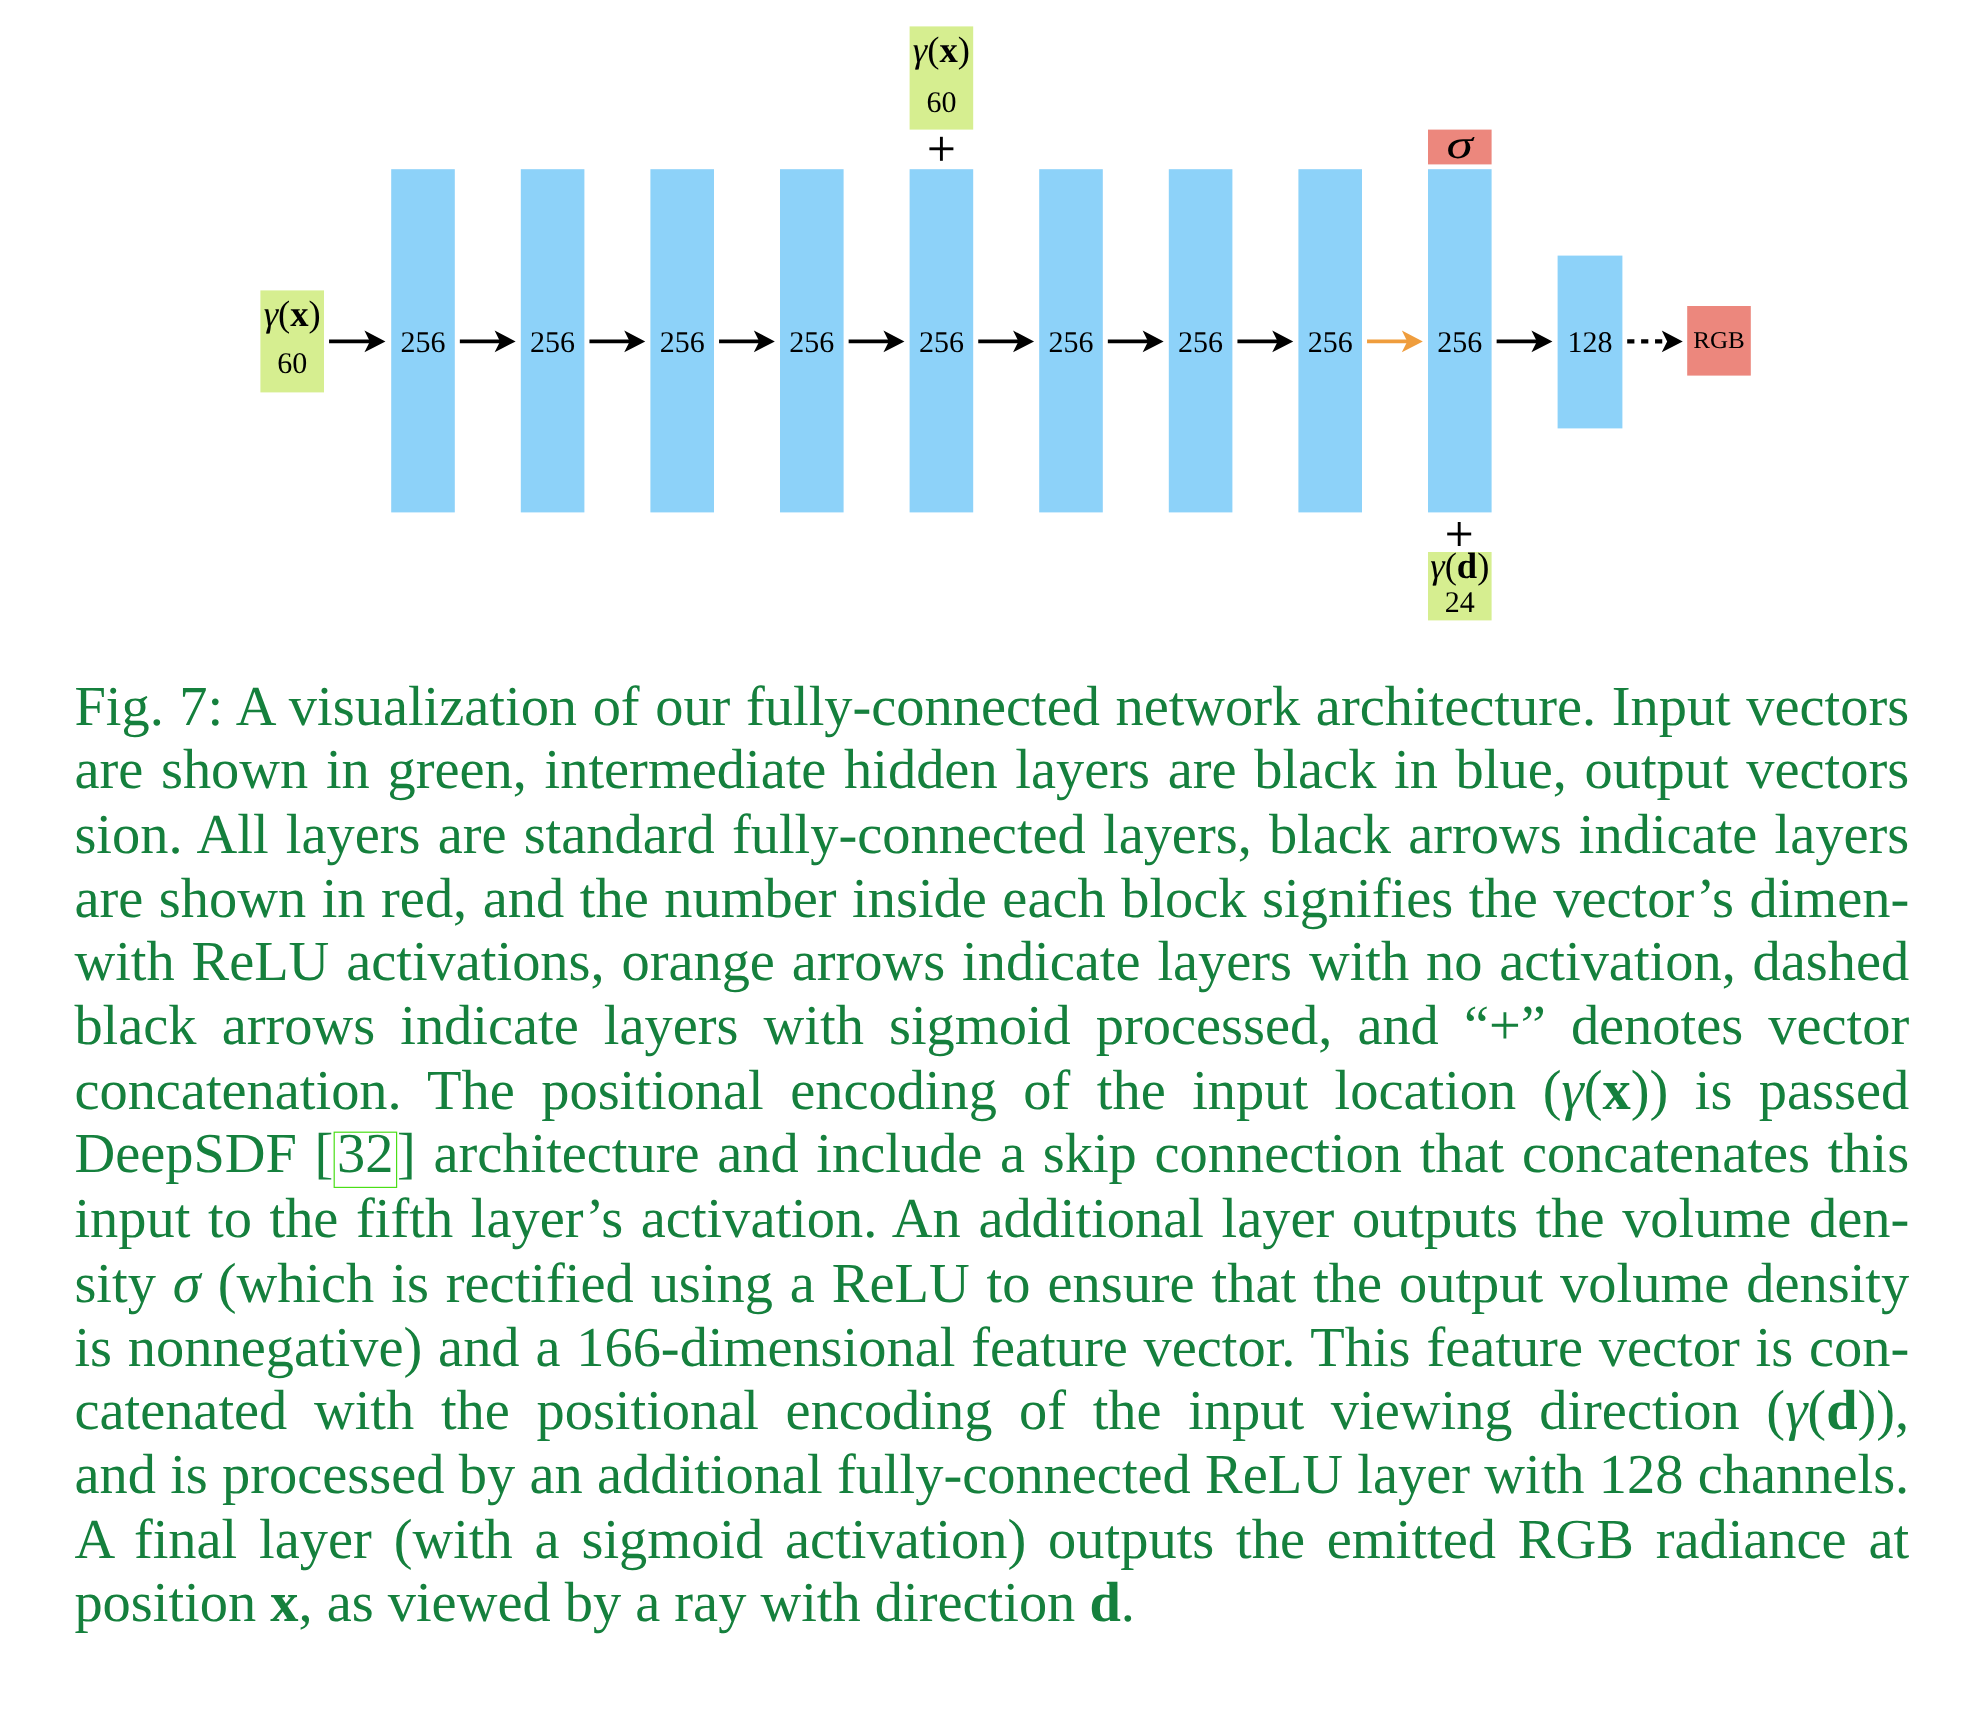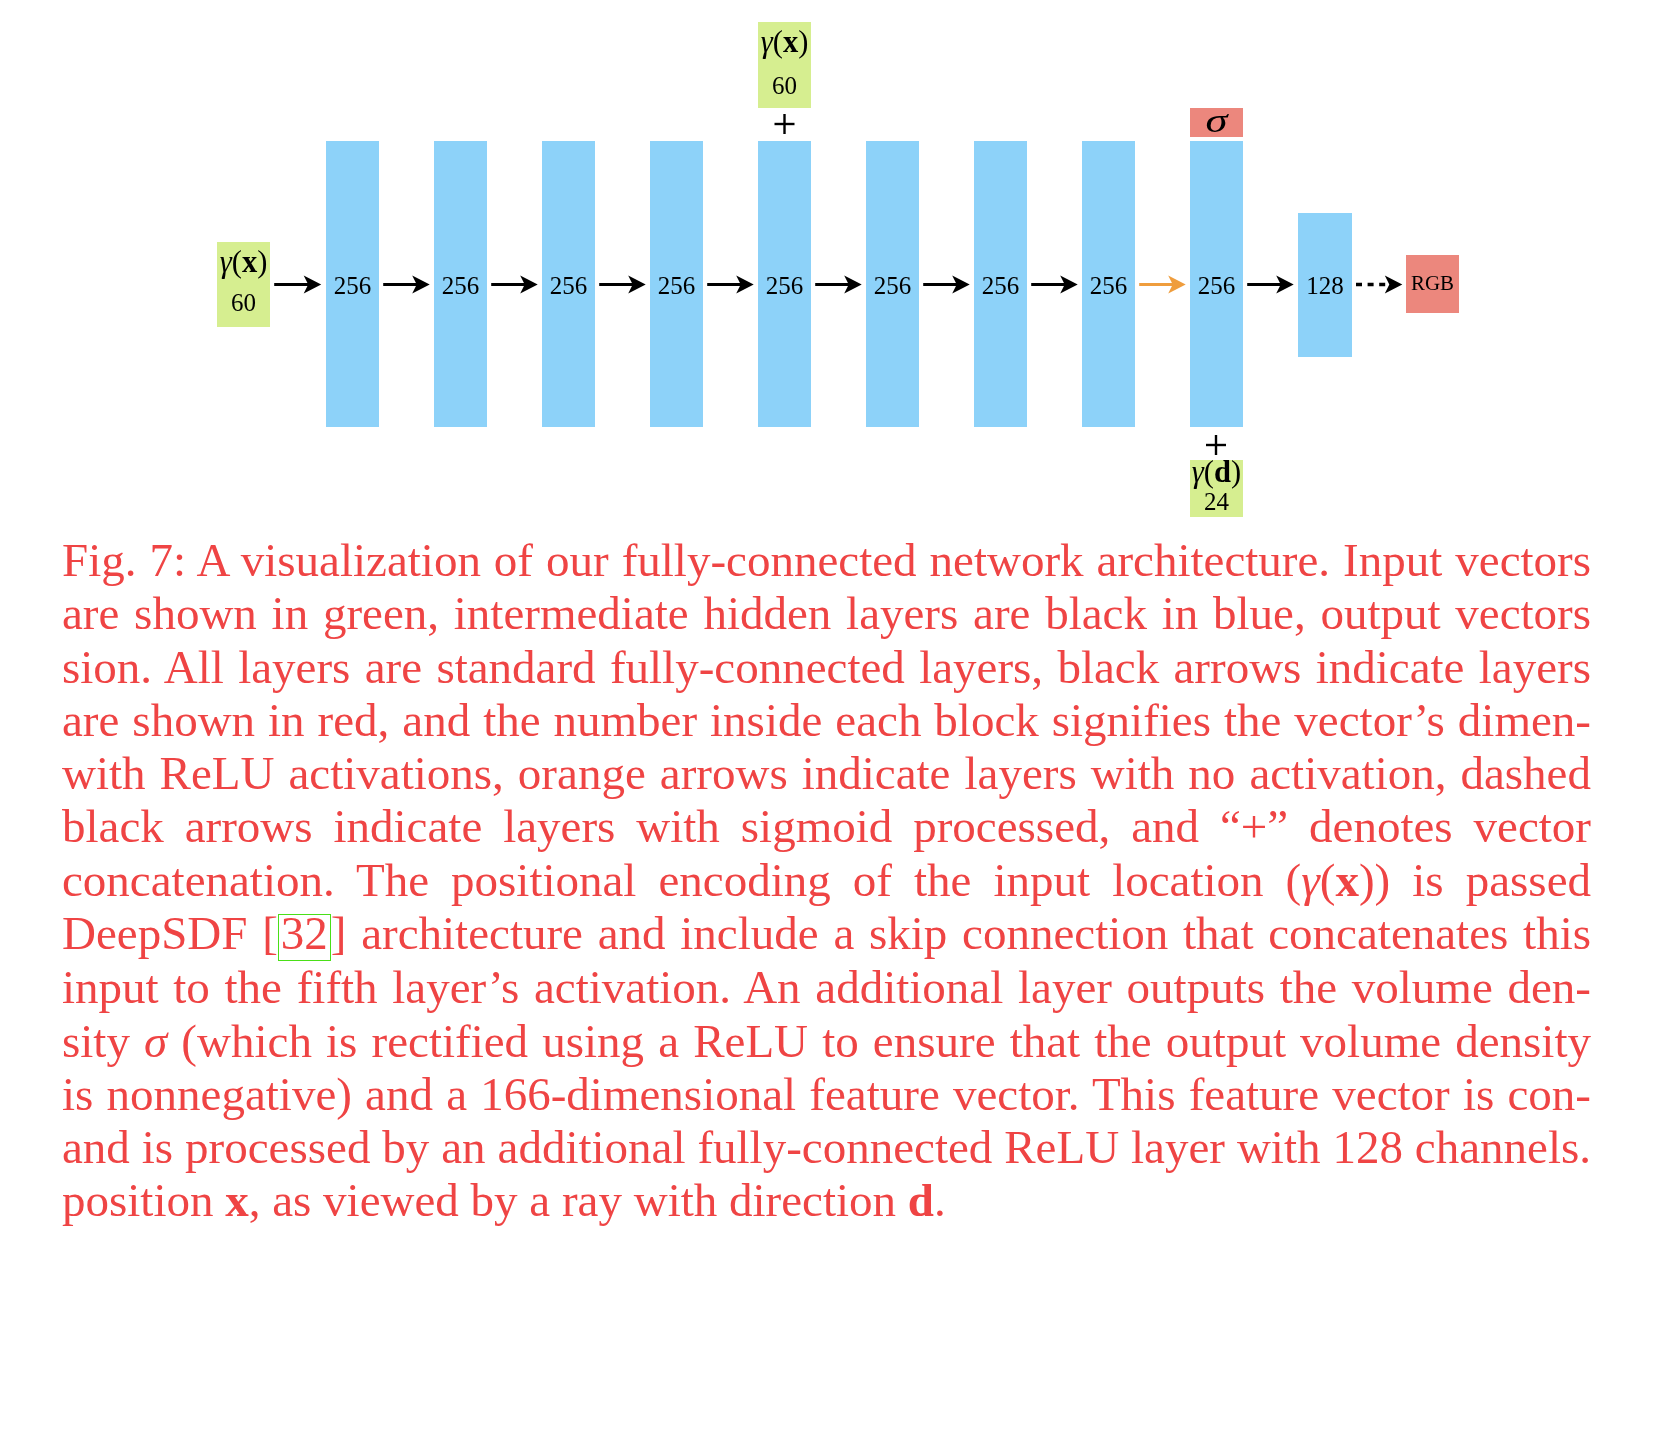--- a/index.html
+++ b/index.html
@@ -1,16 +1,16 @@
 <!DOCTYPE html>
 <html><head><meta charset="utf-8"><style>
 html,body{margin:0;padding:0;background:#fff;}
 #page{position:relative;width:1653px;height:1430px;background:#fff;overflow:hidden;}
 #diag{position:absolute;left:0;top:0;}
-#cap{position:absolute;left:62px;top:534px;width:1529px;font-family:"Liberation Serif",serif;font-size:47px;line-height:53.3px;color:#ef4444;}
+#cap{position:absolute;left:62px;top:563px;width:1529px;font-family:"Liberation Serif",serif;font-size:47px;line-height:53.3px;color:#15803d;}
 #cap div{text-align:justify;text-align-last:justify;}
 #cap div.last{text-align-last:left;}
 .cite{display:inline-block;border:1.5px solid #4adf17;line-height:31.2px;padding:3px 2px 11px 2px;}
 </style></head><body>
 <div id="page">
 <svg id="diag" width="1653" height="560" viewBox="0 0 1653 560" font-family="Liberation Serif,serif" fill="#000">
 
 <g fill="#d6ee90">
 <rect x="217" y="242" width="53" height="85"></rect>
 <rect x="758" y="22" width="53" height="86"></rect>
@@ -97,16 +97,18 @@
 <div>are shown in green, intermediate hidden layers are black in blue, output vectors</div>
 <div>sion. All layers are standard fully-connected layers, black arrows indicate layers</div>
 <div>are shown in red, and the number inside each block signifies the vector’s dimen-</div>
 <div>with ReLU activations, orange arrows indicate layers with no activation, dashed</div>
 <div>black arrows indicate layers with sigmoid processed, and “+” denotes vector</div>
 <div>concatenation. The positional encoding of the input location (<i>γ</i>(<b>x</b>)) is passed</div>
 <div>DeepSDF [<span class="cite">32</span>] architecture and include a skip connection that concatenates this</div>
 <div>input to the fifth layer’s activation. An additional layer outputs the volume den-</div>
 <div>sity <i>σ</i> (which is rectified using a ReLU to ensure that the output volume density</div>
 <div>is nonnegative) and a 166-dimensional feature vector. This feature vector is con-</div>
+<div>catenated with the positional encoding of the input viewing direction (<i>γ</i>(<b>d</b>)),</div>
 <div>and is processed by an additional fully-connected ReLU layer with 128 channels.</div>
+<div>A final layer (with a sigmoid activation) outputs the emitted RGB radiance at</div>
 <div class="last">position <b>x</b>, as viewed by a ray with direction <b>d</b>.</div>
 </div>
 </div>
 
 </body></html>

